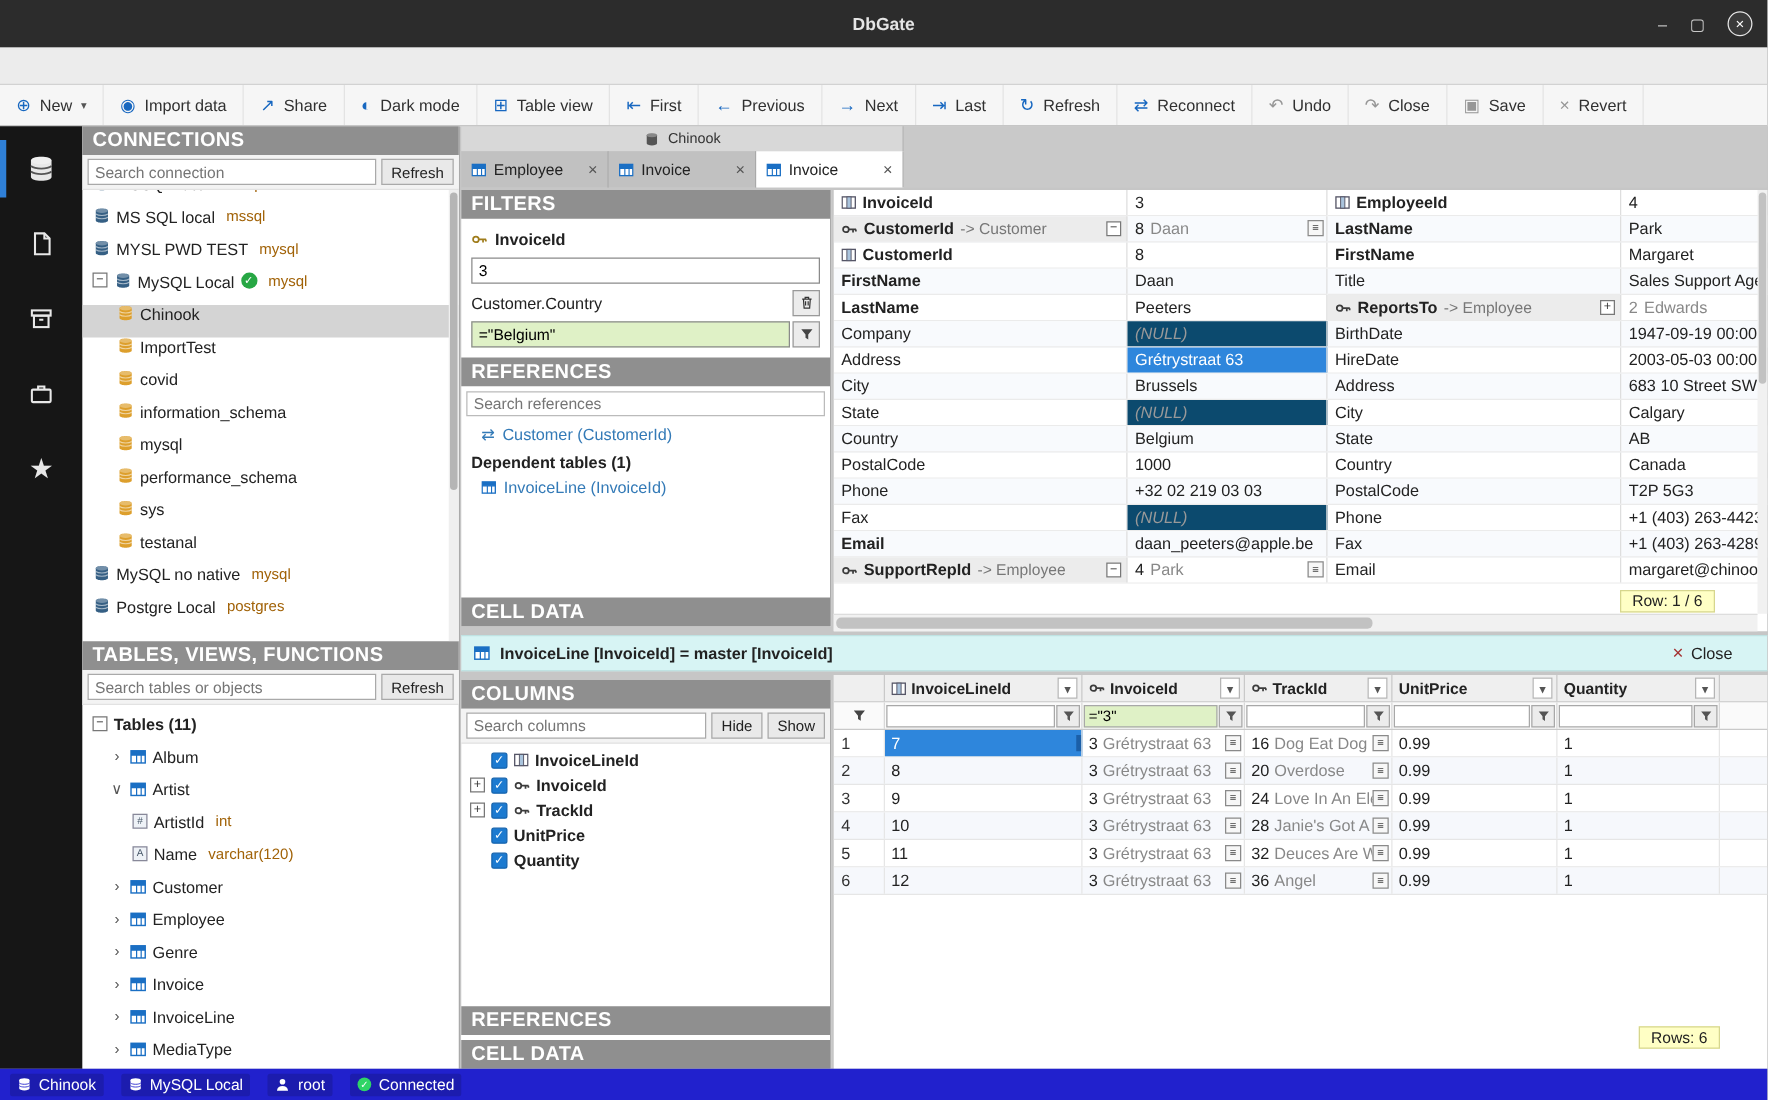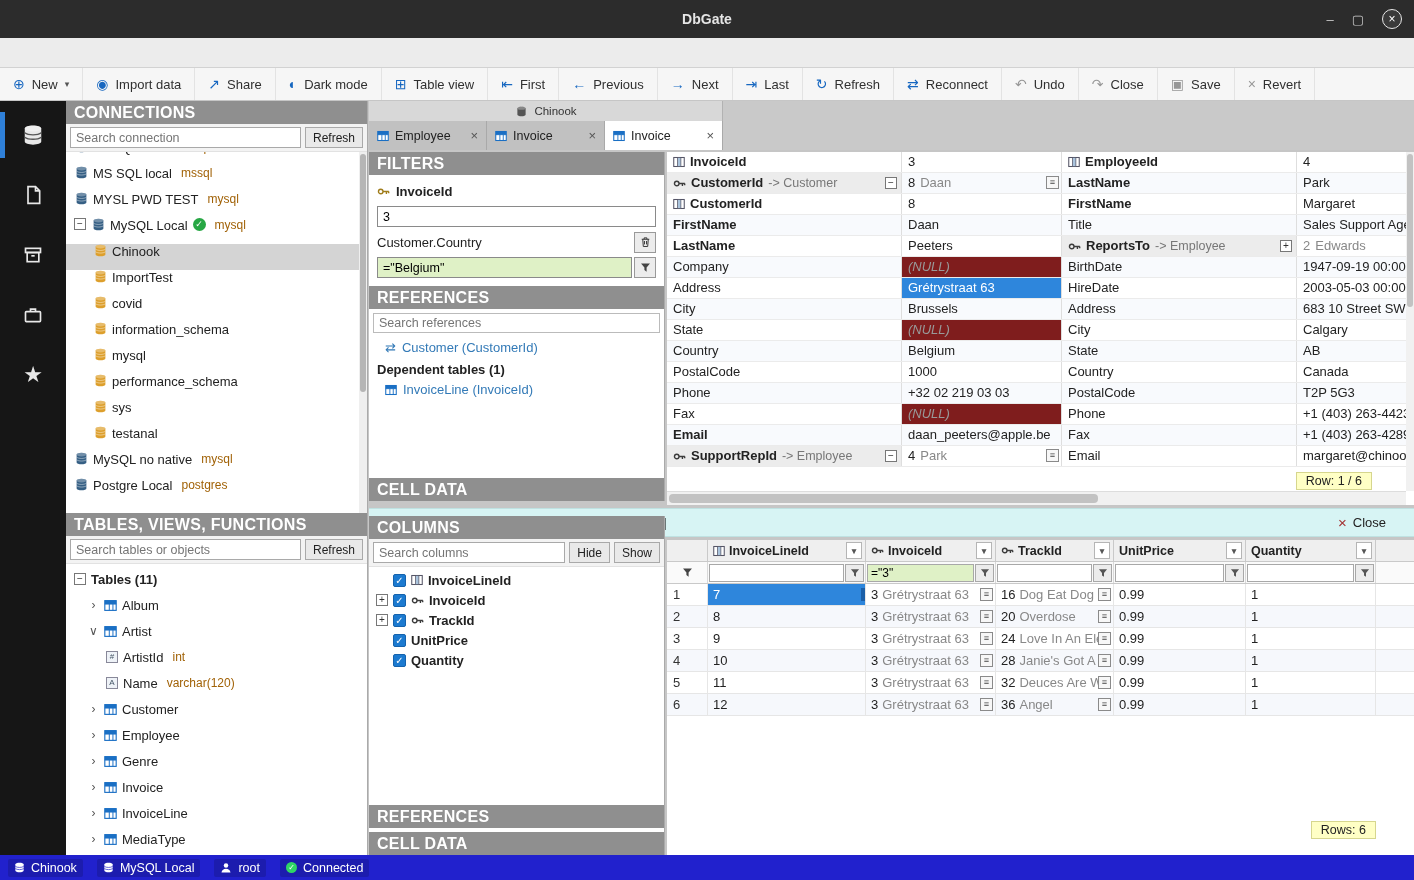--- a/index.html
+++ b/index.html
@@ -101,40 +101,40 @@
 .fv{flex:1;min-width:0;position:relative;display:flex;align-items:center;gap:5px;padding:0 16px 0 6px;border-right:1px solid #dedede;overflow:hidden;white-space:nowrap}
 .frow.fk .fl{background:#ececec}
 .frow.bold .flab{font-weight:bold}
 .fsub{color:#777;font-size:12.5px}
 .fl .expb{margin-left:auto}
 .fl .icf{display:none}
 .frow.colicon .ic-col{display:flex}
 .frow.fk .ic-key{display:flex}
 .ic-key{color:#3c3c3c}
 .frow.nul .fvv{color:#999;font-style:italic}
-.frow.nul .fv{background:#7f1d1d}
+.frow.nul .fv{background:#0c4a6e}
 .frow.sel .fv{background:#2e86dc}
 .frow.sel .fvv{color:#fff}
 .fhint{color:#888}
 .frow.fkc .fvv,.frow.fkc .fhint{color:#888}
 .fv .docic{position:absolute;right:2px;top:3px}
 .rowbadge{position:absolute;right:42px;top:320px;background:#ffffc5;border:1px solid #d6d68e;padding:1px 9px;font-size:12.5px}
 .hscroll{position:absolute;left:0;right:8px;bottom:0;height:14px;background:#f1f1f1;border-top:1px solid #ddd}
 .hthumb{position:absolute;left:2px;top:2px;height:9px;width:58%;background:#c2c2c2;border-radius:4px}
 .vscroll2{position:absolute;right:0;top:0;width:8px;bottom:14px;background:#f1f1f1}
 .vthumb2{position:absolute;left:1px;right:1px;top:2px;height:45%;background:#c2c2c2;border-radius:3px}
 
 
 .detailbar{position:absolute;left:369px;top:508px;right:0;height:29px;background:#d7f4f4;border-top:1px solid #bfe2e2;border-bottom:1px solid #bfe2e2;display:flex;align-items:center;gap:8px;padding:0 10px}
 .dtitle{font-weight:bold}
 .dclose{margin-left:auto;display:flex;align-items:center;gap:6px;padding-right:18px}
 .dx{color:#a33131;font-size:15px}
 
 
-.centerBottom{position:absolute;left:369px;top:516px;width:296px;bottom:25px;background:#fff;border-right:1px solid #aaa;display:flex;flex-direction:column}
+.centerBottom{position:absolute;left:369px;top:544px;width:296px;bottom:25px;background:#fff;border-right:1px solid #aaa;display:flex;flex-direction:column}
 .chklist{padding-top:3px}
 .chkrow{height:20px;display:flex;align-items:center;gap:5px;padding-left:24px;white-space:nowrap}
 .chkrow.hasexp{padding-left:7px}
 .cbx{width:13px;height:13px;background:#1c7ad0;border:1px solid #1563ad;color:#fff;font-size:10px;line-height:11px;text-align:center;border-radius:2px;flex:none}
 .chkrow .icf{display:none}
 .chkrow.colicon .ic-col{display:flex}
 .chkrow.keyicon .ic-key{display:flex}
 .chkrow .lab{font-weight:bold}
 .cbspacer{flex:1}
 .gap4{height:4px;background:#fff;flex:none}

